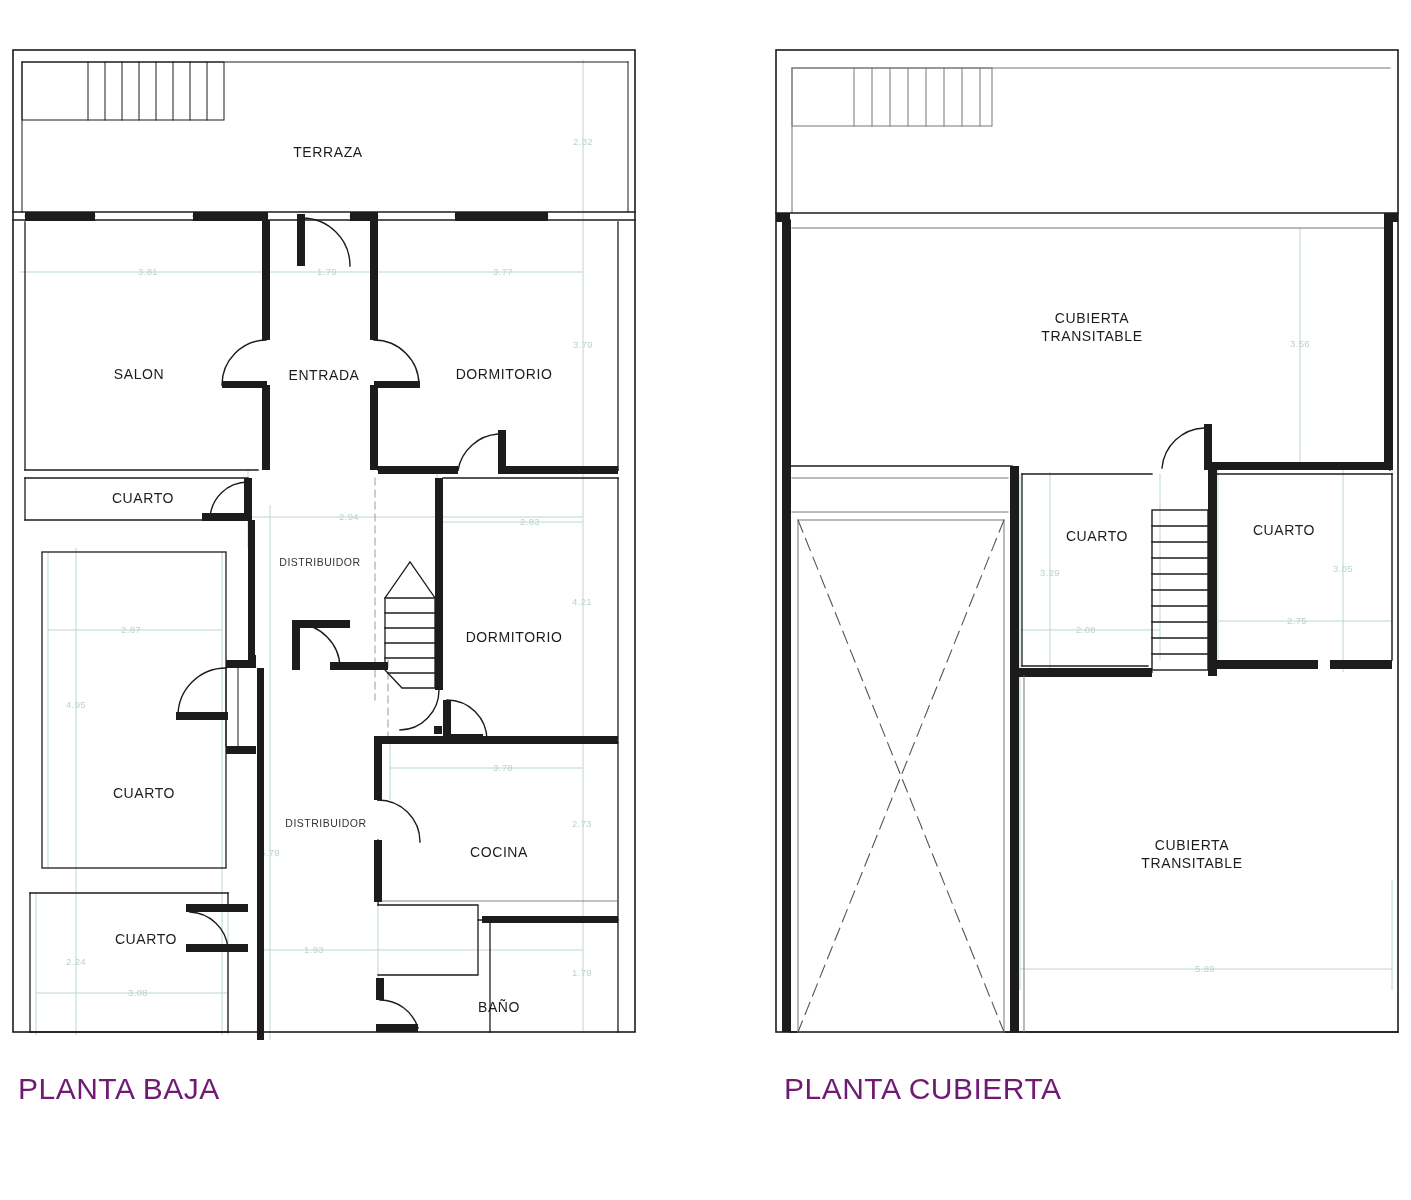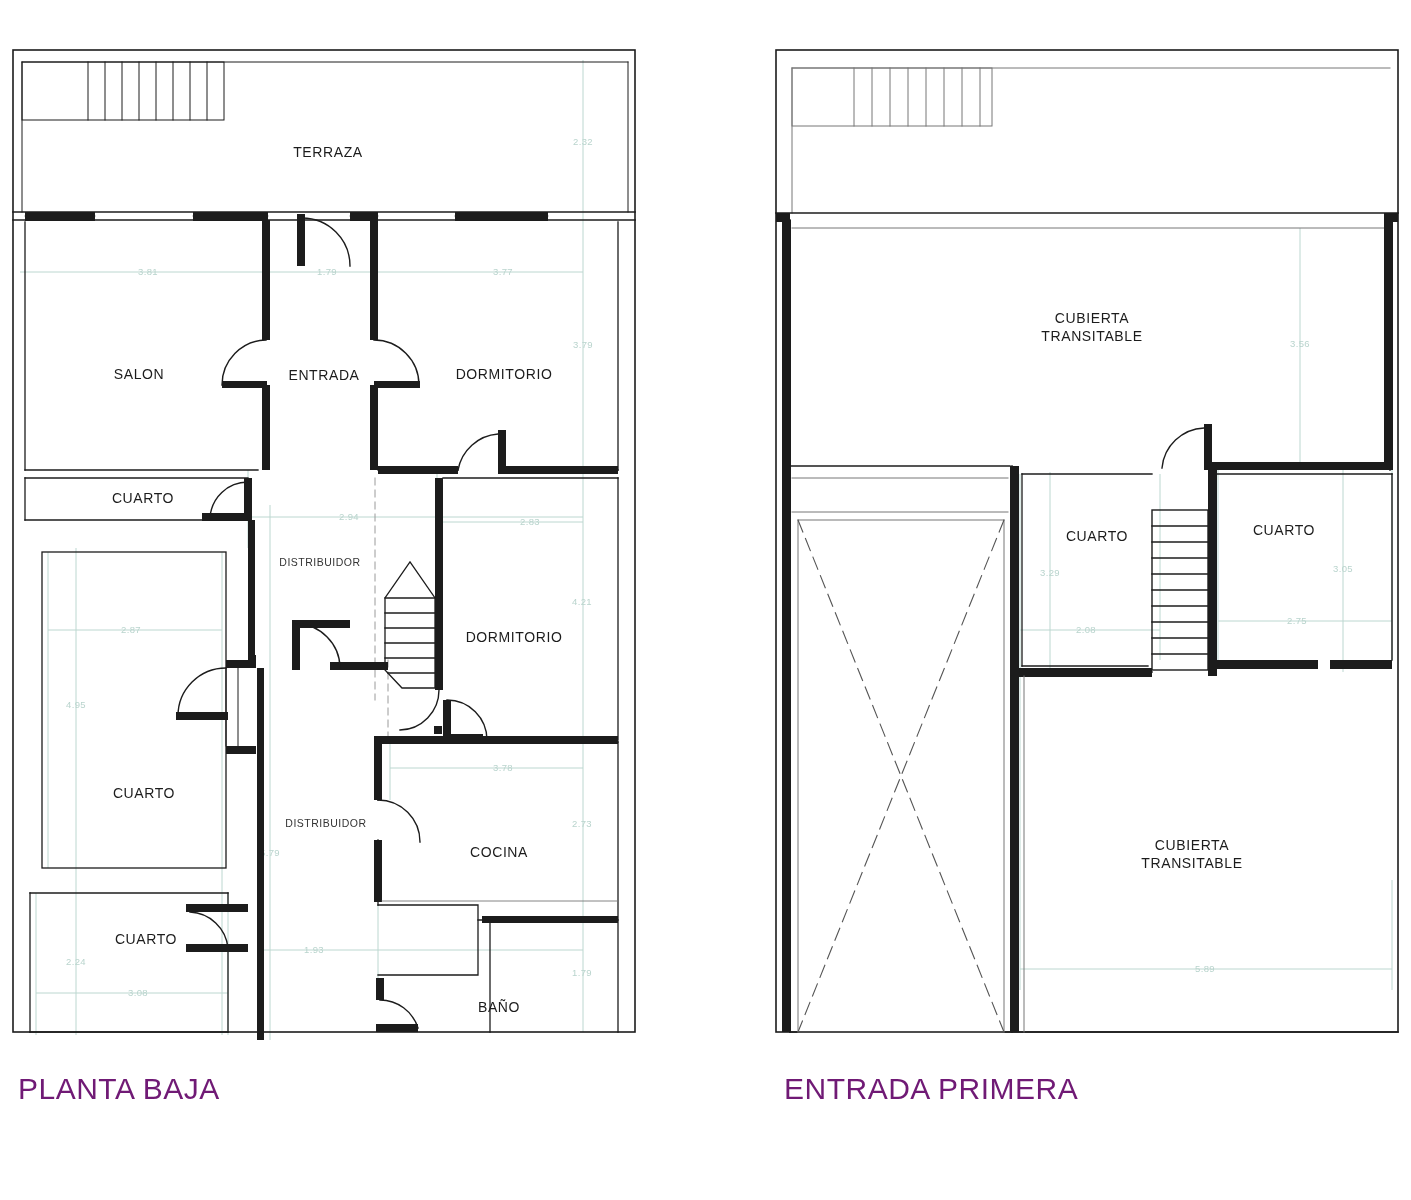--- a/index.html
+++ b/index.html
@@ -507,15 +507,15 @@
       <text class="room-label" x="1092" y="319">CUBIERTA</text>
       <text class="room-label" x="1092" y="337">TRANSITABLE</text>
       <text class="room-label" x="1097" y="537">CUARTO</text>
       <text class="room-label" x="1284" y="531">CUARTO</text>
       <text class="room-label" x="1192" y="846">CUBIERTA</text>
       <text class="room-label" x="1192" y="864">TRANSITABLE</text>
     </g>
   </svg>
 
   <div class="plan-title" id="title-baja">PLANTA BAJA</div>
-  <div class="plan-title" id="title-primera">ENTRADA PRIMERA</div>
+  <div class="plan-title" id="title-primera">PLANTA CUBIERTA</div>
 
 </div>
 
 </body></html>

